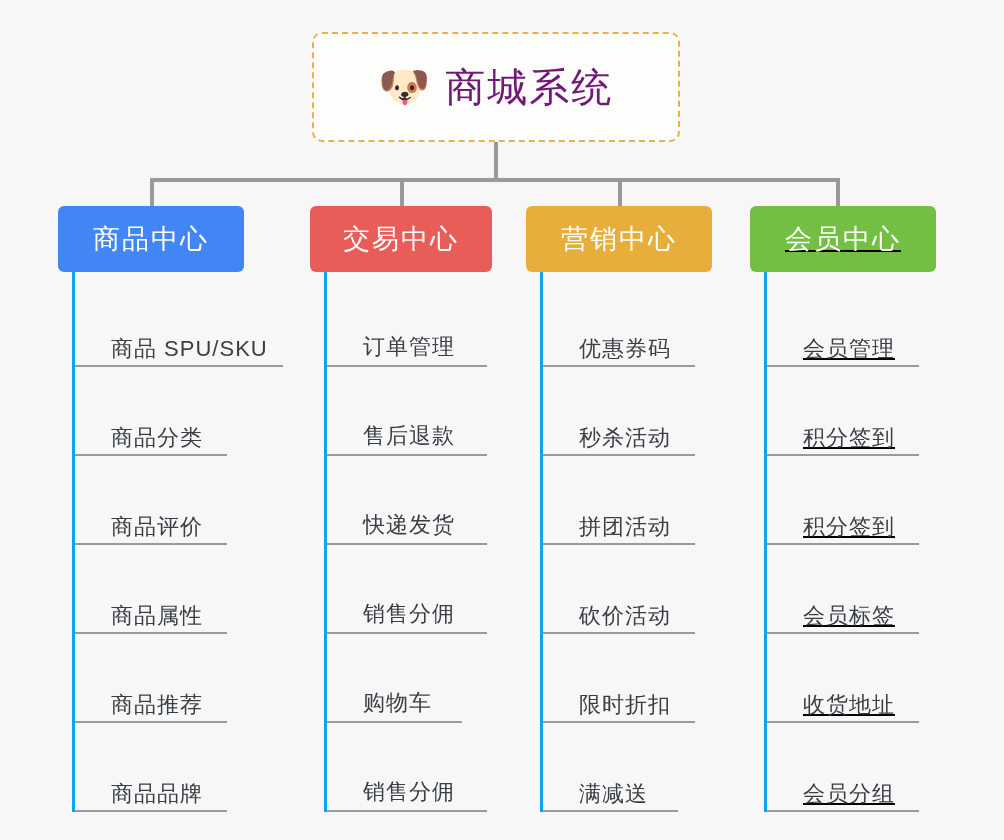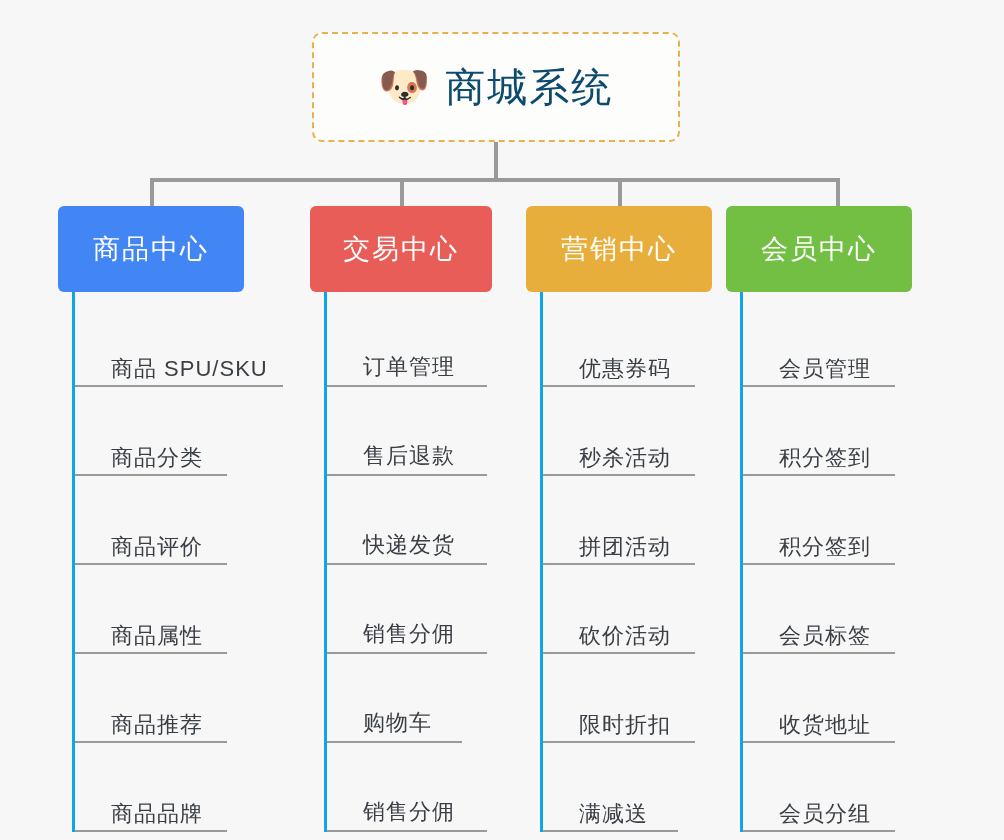--- a/index.html
+++ b/index.html
@@ -35,21 +35,21 @@
     justify-content: center;
     gap: 14px;
   }
   .root-emoji {
     font-size: 42px;
     line-height: 1;
     display: block;
   }
   .root-title {
     font-size: 40px;
-    color: #0c4a6e;
+    color: #701a75;
     letter-spacing: 2px;
     white-space: nowrap;
   }
 
   
   .conn {
     position: absolute;
     background: #9a9a9a;
   }
   .conn-stem {
@@ -75,24 +75,24 @@
   .drop-4 { left: 836px; }
 
   
   .column {
     position: absolute;
     top: 206px;
   }
   .col-1 { left: 58px;  width: 186px; }
   .col-2 { left: 310px; width: 182px; font-family: Liberation Mono, monospace; }
   .col-3 { left: 526px; width: 186px; text-align: center; }
-  .col-4 { left: 726px; width: 186px; }
+  .col-4 { left: 750px; width: 186px; text-decoration: underline; }
 
   .cat-box {
-    height: 86px;
+    height: 66px;
     border-radius: 6px;
     display: flex;
     align-items: center;
     justify-content: center;
     color: #ffffff;
     font-size: 27px;
     letter-spacing: 2px;
     box-sizing: border-box;
   }
   .cat-1 { background: #4285f4; }

